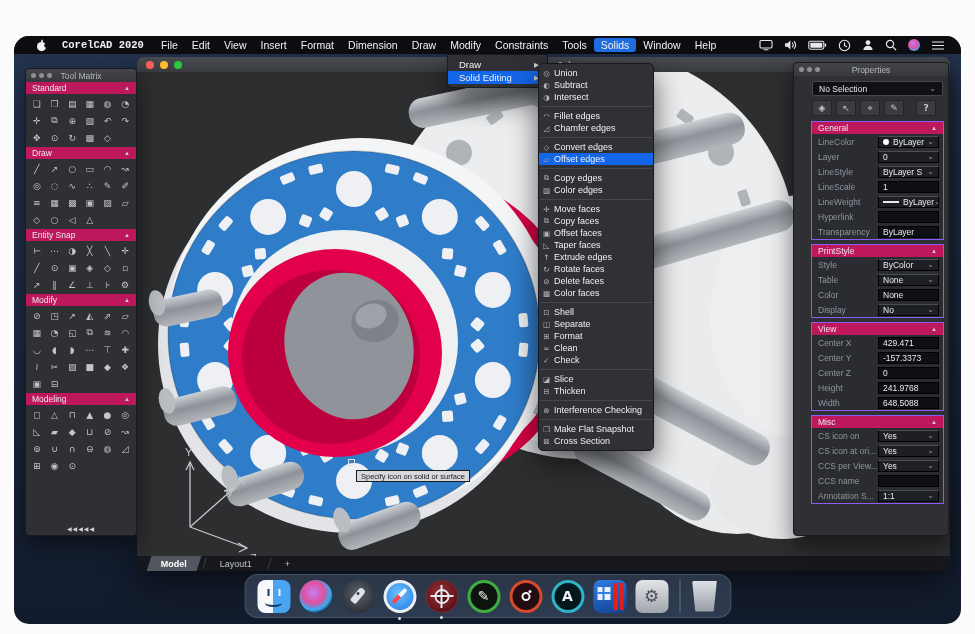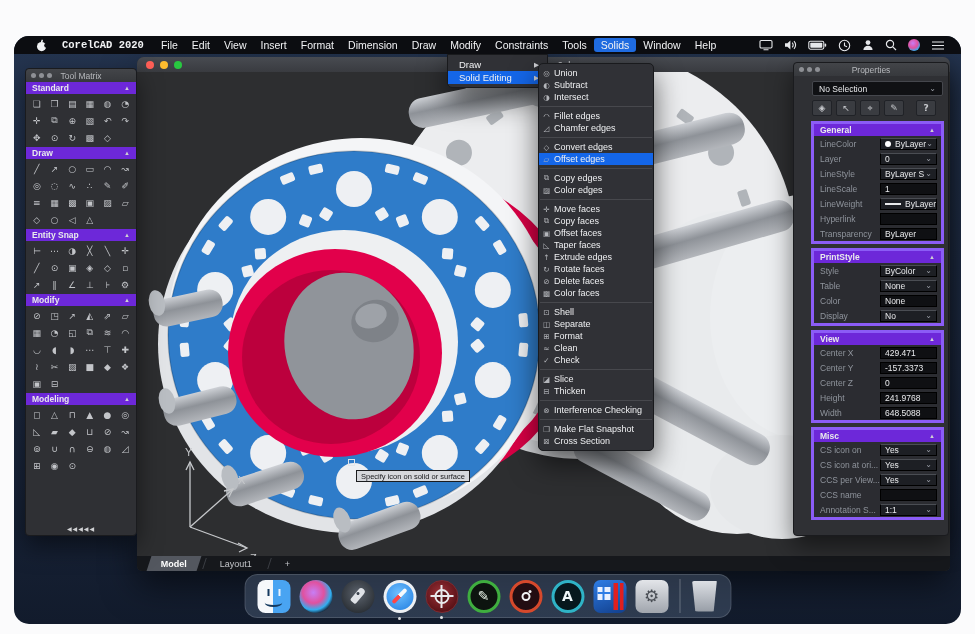--- a/index.html
+++ b/index.html
@@ -50,41 +50,41 @@
   
   .palette { position:absolute; background:#2f3034; border:1px solid #1a1b1e; border-radius:4px;
     box-shadow:0 10px 24px rgba(0,0,0,.5); z-index:5; display:flex; flex-direction:column; }
   .pal-title { height:13px; background:linear-gradient(180deg,#434549,#37393d); border-radius:4px 4px 0 0;
     display:flex; align-items:center; position:relative; flex:0 0 13px; }
   .pal-dots { display:flex; gap:3px; margin-left:5px; }
   .pal-dot { width:5px; height:5px; border-radius:50%; background:#8e9095; }
   .pal-title-text { position:absolute; left:0; right:0; text-align:center; font-size:8.5px; color:#b6b8bc; }
 
   #tool-matrix { left:11px; top:32px; width:112px; height:468px; }
-  .tm-header, .prop-header { height:12px; background:#6d28d9; display:flex; align-items:center;
-    padding:0 6px; font-size:8.5px; font-weight:bold; color:#e9eaec; }
+  .tm-header, .prop-header { height:12px; background:#be185d; display:flex; align-items:center;
+    padding:0 6px; font-size:8.5px; font-weight:normal; color:#e9eaec; }
   .tm-header::after, .prop-header::after { content:"▲"; margin-left:auto; font-size:6px; color:#cfd0d3; }
   .tm-grid { display:grid; grid-template-columns:repeat(6,1fr); padding:1px 2px; }
   .tool-cell { height:17px; display:flex; align-items:center; justify-content:center;
     color:#c3c5c9; font-size:9px; font-family:"DejaVu Sans",sans-serif; }
   #tm-spacer { flex:1; }
   #tm-collapse { height:13px; display:flex; align-items:center; justify-content:center;
     color:#d0d1d4; font-size:6px; letter-spacing:1px; }
 
   
   #properties { left:779px; top:26px; width:156px; height:474px; }
   #prop-body { padding:4px 3px; display:flex; flex-direction:column; overflow:hidden;margin-left:13px; }
   #sel-dropdown { height:15px; background:#101114; border:1px solid #45474d; border-radius:2px;
     display:flex; align-items:center; font-size:8.5px; color:#e8e9eb; padding:0 6px; margin:1px 2px 4px 2px; }
   #sel-dropdown::after { content:"⌄"; margin-left:auto; color:#9a9ea6; font-size:8px; }
   #prop-toolbar { display:flex; gap:4px; margin:0 2px 5px 2px; }
   .prop-btn { width:20px; height:16px; background:#3a3c41; border:1px solid #202227; border-radius:2px;
     color:#c6c8cc; font-size:9px; display:flex; align-items:center; justify-content:center; font-family:"DejaVu Sans",sans-serif; }
   .prop-btn.help { margin-left:8px; font-weight:bold; }
-  .prop-section { border:3px solid #8b5cf6; background:#2b2c31; margin:0 1px 4px 1px; }
+  .prop-section { border:1px solid #8b5cf6; background:#2b2c31; margin:0 1px 4px 1px; }
   .prop-row { height:15px; display:flex; align-items:center; }
   .prop-label { width:66px; padding-left:6px; font-size:8.5px; color:#8f949c;
     white-space:nowrap; overflow:hidden; }
   .prop-field { flex:1; height:12px; margin-right:4px; display:flex; align-items:center;
     font-size:8.5px; color:#e9eaec; padding:0 4px; white-space:nowrap; overflow:hidden; }
   .prop-field.inp { background:#0f1013; border:1px solid #000; }
   .prop-field.dd { background:#1d1f24; border:1px solid #000; border-top-color:#4a4d53; }
   .prop-field.dd::after { content:"⌄"; margin-left:auto; color:#9a9ea6; font-size:8px; }
   .color-dot { width:6px; height:6px; border-radius:50%; background:#fff; margin-right:4px; flex:0 0 6px; }
   .weight-line { width:16px; height:2px; background:#e9eaec; margin-right:4px; flex:0 0 16px; }

